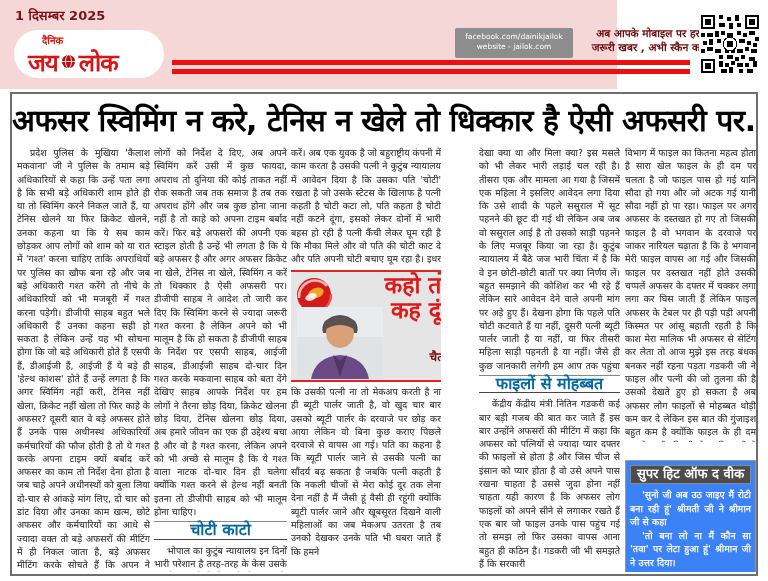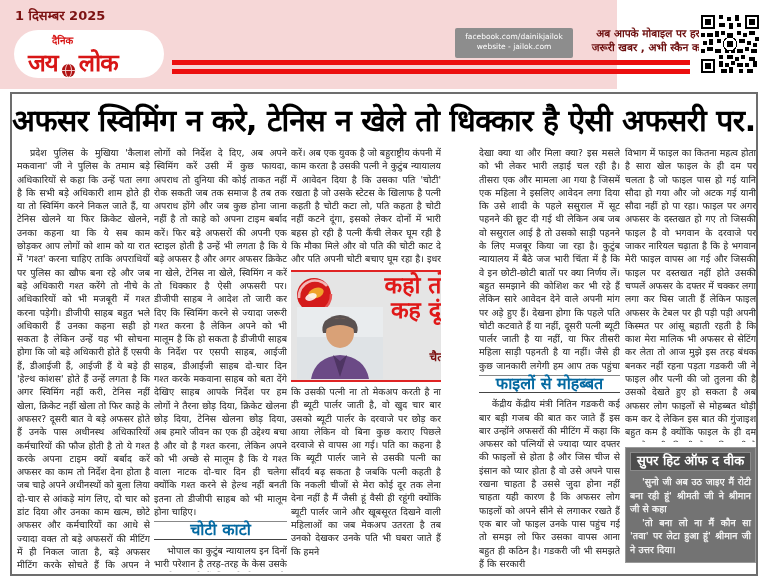--- a/index.html
+++ b/index.html
@@ -5,22 +5,22 @@
   * { margin:0; padding:0; box-sizing:border-box; }
   html,body { width:768px; height:581px; overflow:hidden; background:#fff;
     font-family:"DejaVu Sans", sans-serif; }
   .page { position:relative; width:768px; height:581px; background:#fff; }
 
   
   .masthead { position:absolute; left:0; top:0; width:617px; height:89px; background:#f6d7d7; }
   .date { position:absolute; left:15px; top:6px; font-size:13px; font-weight:bold; color:#7c1212; }
   .logo-pill { position:absolute; left:14px; top:30px; width:150px; height:48px; background:#fff;
     border-radius:24px; padding:3px 14px; }
-  .brand-prefix { font-size:10px; font-weight:bold; color:#d81616; display:block; margin-left:24px; }
-  .brand-row { display:flex; align-items:flex-end; gap:3px; margin-top:-2px; }
+  .brand-prefix { font-size:10px; font-weight:bold; color:#d81616; display:block; margin-left:14px; }
+  .brand-row { display:flex; align-items:center; gap:3px; margin-top:-2px; }
   .brand-word { font-size:24px; font-weight:800; color:#d81616; letter-spacing:-1px; }
   .globe { width:15px; height:15px; }
   .redline { position:absolute; height:5px; background:#ec0f0f; left:172px; width:518px; }
   .redline.l1 { top:60px; } .redline.l2 { top:69px; }
   .social-box { position:absolute; left:455px; top:28px; width:118px; height:30px; background:#8d8d8d;
     color:#fff; font-size:7.5px; text-align:center; padding-top:4px; line-height:10px; border-radius:2px; }
   .scan-text { position:absolute; left:590px; top:26px; width:116px; color:#6d0f0f; font-weight:800;
     font-size:10.5px; line-height:14px; text-align:center; }
   .qr { position:absolute; left:699px; top:8px; width:62px; height:72px; background:#fff; padding:2px; }
 
@@ -48,21 +48,21 @@
   
   .feature { position:relative; width:188px; height:112px; margin:4px 0 3px;
     border-top:2px solid #e02424; border-bottom:2px solid #e02424; background:#e5e5e5; }
   .f-title { position:absolute; right:2px; top:1px; width:122px; text-align:center;
     color:#e01818; font-weight:800; font-size:23px; line-height:25px; }
   .f-author { position:absolute; right:6px; bottom:16px; color:#7c1010; font-weight:800; font-size:12px; }
   .f-photo { position:absolute; left:6px; bottom:1px; }
   .f-swirl { position:absolute; left:2px; top:2px; }
 
   
-  .superhit { margin-top:5px; background:#737373; border:1px solid #9a9a9a; padding:4px 4px 6px; }
+  .superhit { margin-top:18px; background:#3b82f6; border:1px solid #9a9a9a; padding:4px 4px 6px; }
   .sh-title { background:#4c4c4c; border:1px solid #8a8a8a; color:#fff; font-weight:800;
     font-size:13px; text-align:center; padding:1px 0 3px; margin-bottom:4px; }
   .sh-line { color:#f2f2f2; font-weight:bold; font-size:9.3px; line-height:13.5px;
     text-align:justify; text-indent:12px; }
 </style>
 </head>
 <body>
 
 <div class="page">
 

